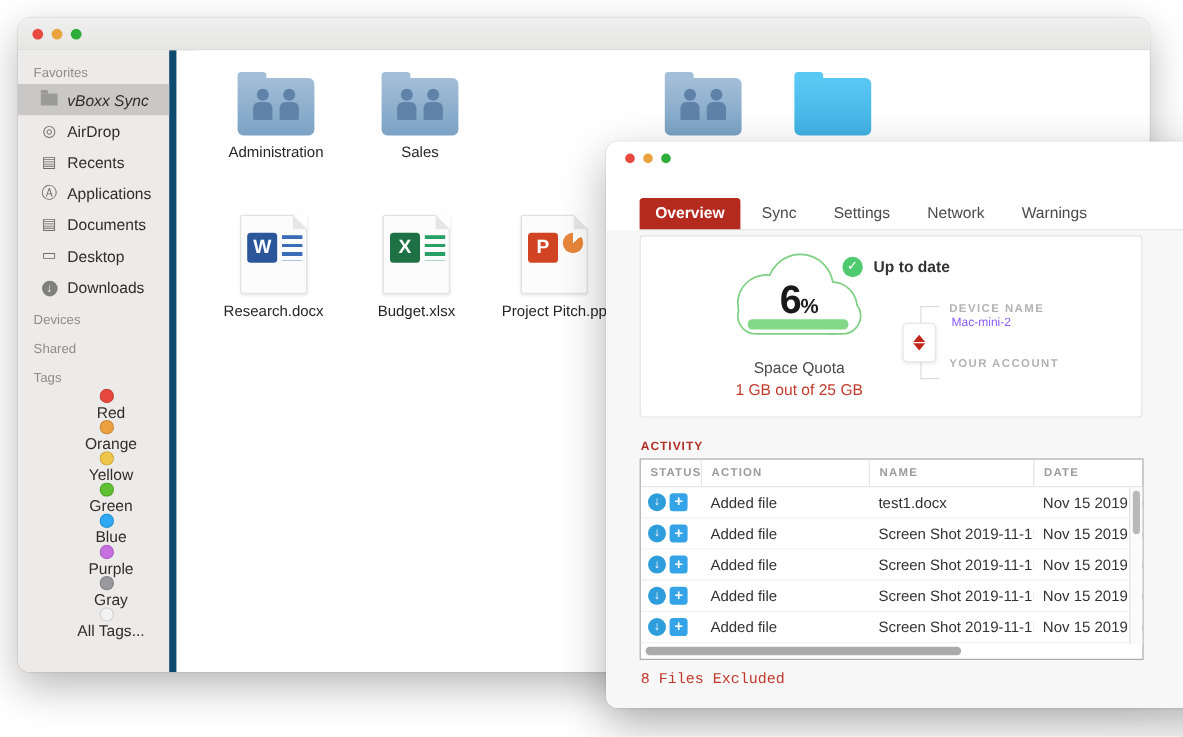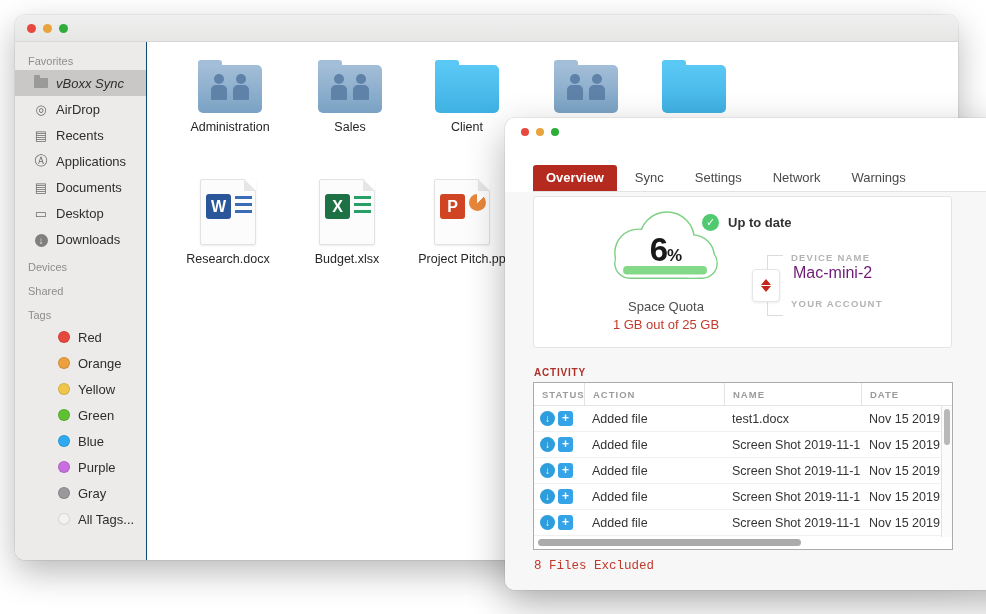--- a/index.html
+++ b/index.html
@@ -12,30 +12,30 @@
   .f-titlebar { position:absolute; left:0; top:0; right:0; height:27px;
                 background:linear-gradient(#efefef,#e6e6e5); border-bottom:1px solid #d8d7d6; }
   .lights { position:absolute; left:12px; top:9px; display:flex; gap:7px; }
   .light { width:9px; height:9px; border-radius:50%; }
   .light.red { background:#e8493f; }
   .light.yellow { background:#e8a33c; }
   .light.green { background:#2ead3b; }
   .swin .light { width:8px; height:8px; }
 
   .sidebar { position:absolute; left:0; top:27px; bottom:0; width:132px; background:#ecebe9;
-             border-right:1px solid #0c4a6e; padding-top:4px; }
+             border-right:6px solid #0c4a6e; padding-top:4px; }
   .sec { font-size:11px; color:#8d8d8d; padding:9px 0 3px 13px; }
   .srow { display:flex; align-items:center; height:26px; padding-left:17px; font-size:13px; color:#2e2e2e; white-space:nowrap; }
   .srow .ic { width:18px; margin-right:6px; color:#6c6c6c; font-size:13px; text-align:center; flex:0 0 auto; }
   .srow.sel { background:#c9c8c6;font-style:italic; }
   .fold-mini { display:inline-block; width:14px; height:10px; background:#9a9a98; border-radius:1px; position:relative; }
   .fold-mini::before { content:""; position:absolute; left:0; top:-3px; width:6px; height:3px; background:#9a9a98; border-radius:1px 1px 0 0; }
   .dlcirc { display:inline-block; width:13px; height:13px; border-radius:50%; background:#7f7f7d; color:#ecebe9;
             font-size:10px; line-height:13px; text-align:center; font-weight:bold; }
-  .tagrow { padding-left:43px; }
+  .tagrow { padding-left:29px;flex-direction:column; }
   .dot { width:12px; height:12px; border-radius:50%; margin-right:8px; flex:0 0 auto; border:1px solid rgba(0,0,0,.12); }
 
   .main { position:absolute; left:148px; top:27px; right:0; bottom:0; background:#fff; }
   .fitem { position:absolute; width:116px; text-align:center; }
   .flabel { margin-top:7px; font-size:12.5px; color:#262626; white-space:nowrap; }
 
   .folder { position:relative; width:64px; height:48px; margin:10px auto 0; border-radius:3px 5px 5px 5px; }
   .folder::before { content:""; position:absolute; left:0; top:-5px; width:24px; height:7px; border-radius:3px 3px 0 0; background:inherit; }
   .folder.shared { background:linear-gradient(#a3bed8,#7aa2c4); }
   .folder.shared::before { background:#a3bed8; }
@@ -89,21 +89,21 @@
   .bracket { position:absolute; left:233px; top:58px; width:16px; height:61px;
              border:1px solid #dcdcdc; border-right:none; }
   .devcard { position:absolute; left:218px; top:72px; width:28px; height:33px; background:#fff; border:1px solid #e6e6e6;
              border-radius:4px; box-shadow:0 1px 3px rgba(0,0,0,.08); display:flex; flex-direction:column;
              align-items:center; justify-content:center; gap:1px; }
   .tri-up { width:0; height:0; border-left:5px solid transparent; border-right:5px solid transparent; border-bottom:6px solid #c0281c; }
   .tri-down { width:0; height:0; border-left:5px solid transparent; border-right:5px solid transparent; border-top:6px solid #c0281c; }
   .devname-label, .account-label { position:absolute; left:257px; font-size:9.5px; font-weight:bold; color:#b3b3b3; letter-spacing:1.2px; }
   .devname-label { top:55px; }
   .account-label { top:101px; }
-  .devname { position:absolute; left:259px; top:67px; font-size:16px; color:#701a75; }
+  .devname { position:absolute; left:259px; top:67px; font-size:10px; color:#8b5cf6; }
 
   .activity-label { position:absolute; left:29px; top:249px; font-size:10px; font-weight:bold; letter-spacing:.8px; color:#b03028; }
   .atable { position:absolute; left:28px; top:264px; width:420px; height:168px; background:#fff; border:1px solid #ababab; }
   .ahead { display:grid; grid-template-columns:50px 140px 137px 1fr; height:23px; align-items:center;
            border-bottom:1px solid #e4e4e4; }
   .ahead .hc { font-size:9.5px; font-weight:bold; color:#9b9b9b; letter-spacing:1px; padding-left:8px; height:100%;
                display:flex; align-items:center; white-space:nowrap; overflow:hidden; }
   .ahead .hc + .hc { border-left:1px solid #e4e4e4; }
   .arow { display:grid; grid-template-columns:50px 140px 137px 1fr; height:26px; align-items:center;
           border-bottom:1px solid #f1f1f1; font-size:12.5px; color:#333; }
@@ -213,24 +213,20 @@
     </div>
     <div class="fitem" style="left:129px;top:13px;">
       <div class="folder shared">
         <div class="people">
             <div class="person"></div>
             <div class="person"></div>
           </div>
       </div>
       <div class="flabel">Sales</div>
     </div>
-    <div class="fitem" style="left:246px;top:13px;">
-      <div class="folder plain"></div>
-      <div class="flabel">Client</div>
-    </div>
     <div class="fitem" style="left:365px;top:13px;">
       <div class="folder shared">
         <div class="people">
             <div class="person"></div>
             <div class="person"></div>
           </div>
       </div>
       <div class="flabel"></div>
     </div>
     <div class="fitem" style="left:473px;top:13px;">

